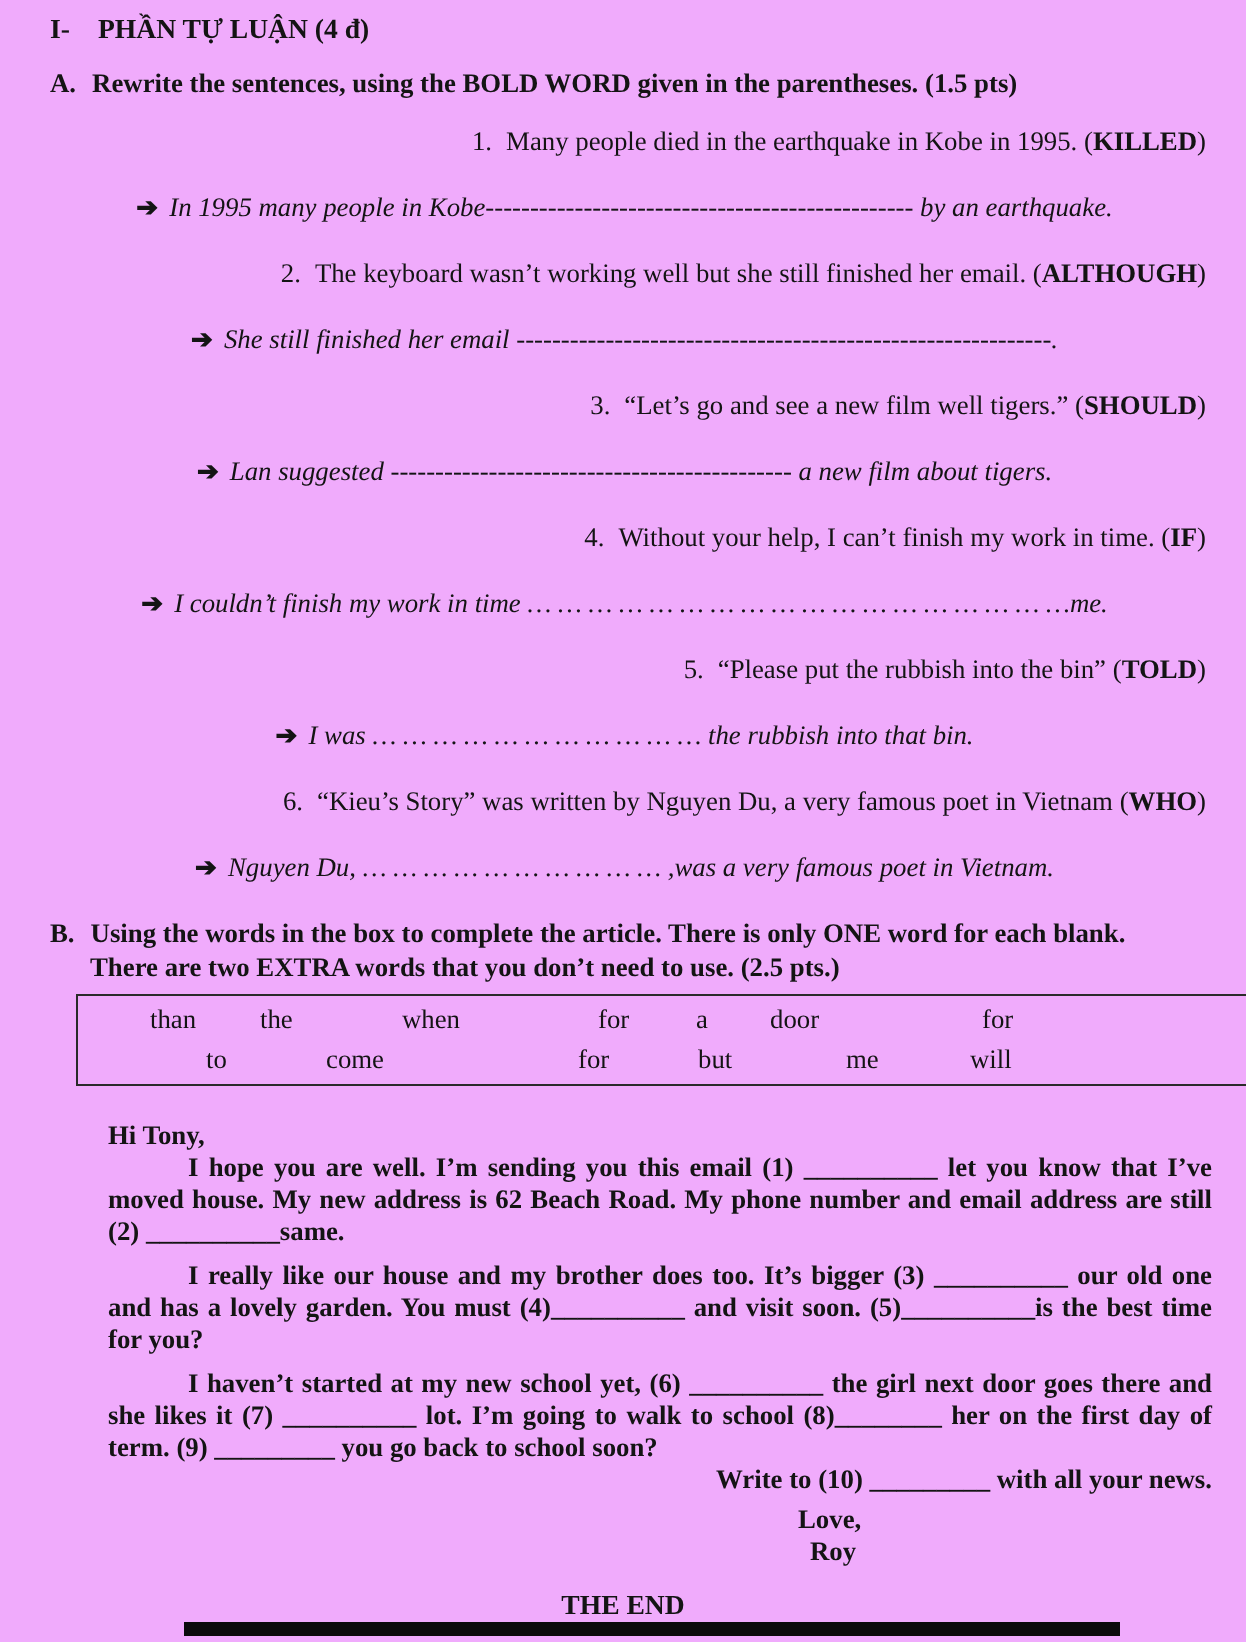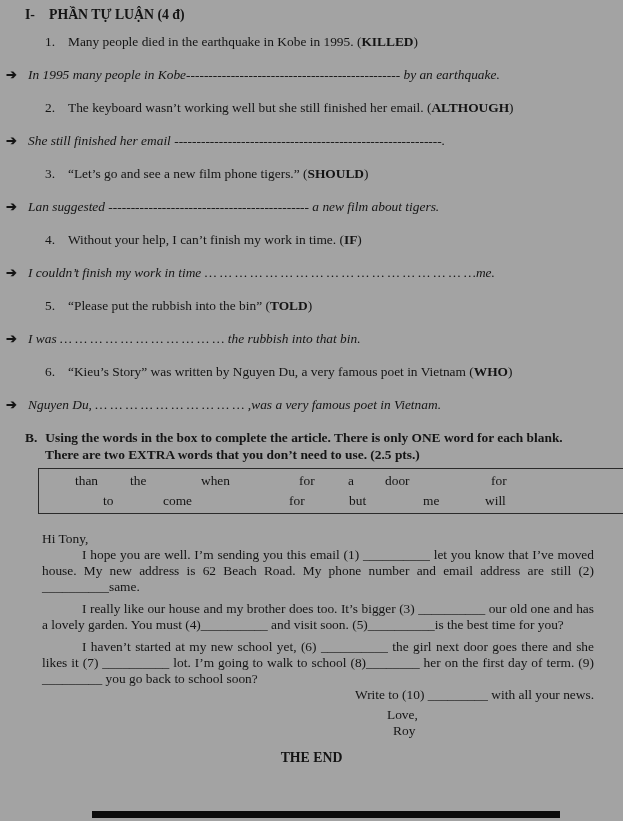--- a/index.html
+++ b/index.html
@@ -4,54 +4,55 @@
 <style>
   html,body{margin:0;padding:0;}
   body{
     background:#e8e8e6;
     font-family:"Liberation Serif","DejaVu Serif",serif;
     color:#141414;
   }
   .page{
     position:relative;
     width:623px;height:821px;
-    background:#a3a3a3;
+    background:#f0abfc;
     overflow:hidden;
     font-size:13.4px;
     line-height:17px;
     margin:0 auto;
   }
   .title{margin:6px 0 10px 25px;font-weight:bold;font-size:13.8px;}
   .title .t-num{margin-right:14px;}
   .sec-heading{
     font-weight:bold;
     margin:0 26px 12px 25px;
     padding-left:20px;
     text-indent:-20px;
   }
   .a-heading{margin-bottom:12px;}
   .b-heading{margin-bottom:5px;line-height:17px;}
   .sec-label{margin-right:8px;}
-  .q-line{margin:0 20px 16px 45px;line-height:17px;}
+  .q-line{margin:0 20px 16px 45px;line-height:17px;text-align:right;}
   .q-num{display:inline-block;min-width:16px;margin-right:7px;}
-  .ans-line{margin:0 10px 16px 6px;line-height:17px;white-space:nowrap;}
+  .ans-line{margin:0 10px 16px 6px;line-height:17px;white-space:nowrap;text-align:center;}
   .arrow{display:inline-block;width:22px;font-size:13px;font-weight:bold;}
   .ans-text{font-style:italic;}
   .word-box{
     position:relative;
     box-sizing:border-box;
     margin-left:38px;
     width:591px;height:46px;
     border:1.6px solid #2a2a2a;
   }
   .bw{position:absolute;font-size:13.4px;line-height:15px;}
   .letter{
-    margin:17px 28px 0 42px;
+    margin:17px 28px 0 54px;
     width:552px;
     text-align:justify;
+    font-weight:bold;
   }
   .letter .para{margin:0 0 0 0;}
   .letter .gap{margin-top:6px;}
   .letter .indent{text-indent:40px;}
   .letter .indent2{text-indent:46px;text-align:right;}
   .closing{margin:4px 0 0 345px;line-height:16px;text-align:left;}
   .closing .sig{margin-left:6px;}
   .letter-body{line-height:16px;}
   .footer{margin-top:10px;text-align:center;font-weight:bold;font-size:13.8px;}
   .scan-bar{
@@ -61,37 +62,40 @@
 </style>
 </head>
 <body>
 
 <div class="page">
 
   <div class="title">
     <span class="t-num">I-</span><span>PHẦN TỰ LUẬN (4 đ)</span>
   </div>
 
+  <div class="sec-heading a-heading">
+    <span class="sec-label">A.</span><span>Rewrite the sentences, using the BOLD WORD given in the parentheses.  (1.5 pts)</span>
+  </div>
 
   <div class="q-line">
     <span class="q-num">1.</span><span>Many people died in the earthquake in Kobe in 1995. (</span><b>KILLED</b><span>)</span>
   </div>
   <div class="ans-line">
     <span class="arrow">➔</span><span class="ans-text">In 1995 many people in Kobe------------------------------------------------ by an earthquake.</span>
   </div>
 
   <div class="q-line">
     <span class="q-num">2.</span><span>The keyboard wasn’t working well but she still finished her email. (</span><b>ALTHOUGH</b><span>)</span>
   </div>
   <div class="ans-line">
     <span class="arrow">➔</span><span class="ans-text">She still finished her email ------------------------------------------------------------.</span>
   </div>
 
   <div class="q-line">
-    <span class="q-num">3.</span><span>“Let’s go and see a new film phone tigers.” (</span><b>SHOULD</b><span>)</span>
+    <span class="q-num">3.</span><span>“Let’s go and see a new film well tigers.” (</span><b>SHOULD</b><span>)</span>
   </div>
   <div class="ans-line">
     <span class="arrow">➔</span><span class="ans-text">Lan suggested --------------------------------------------- a new film about tigers.</span>
   </div>
 
   <div class="q-line">
     <span class="q-num">4.</span><span>Without your help, I can’t finish my work in time. (</span><b>IF</b><span>)</span>
   </div>
   <div class="ans-line">
     <span class="arrow">➔</span><span class="ans-text">I couldn’t finish my work in time … … … … … … … … … … … … … … … … … …me.</span>

